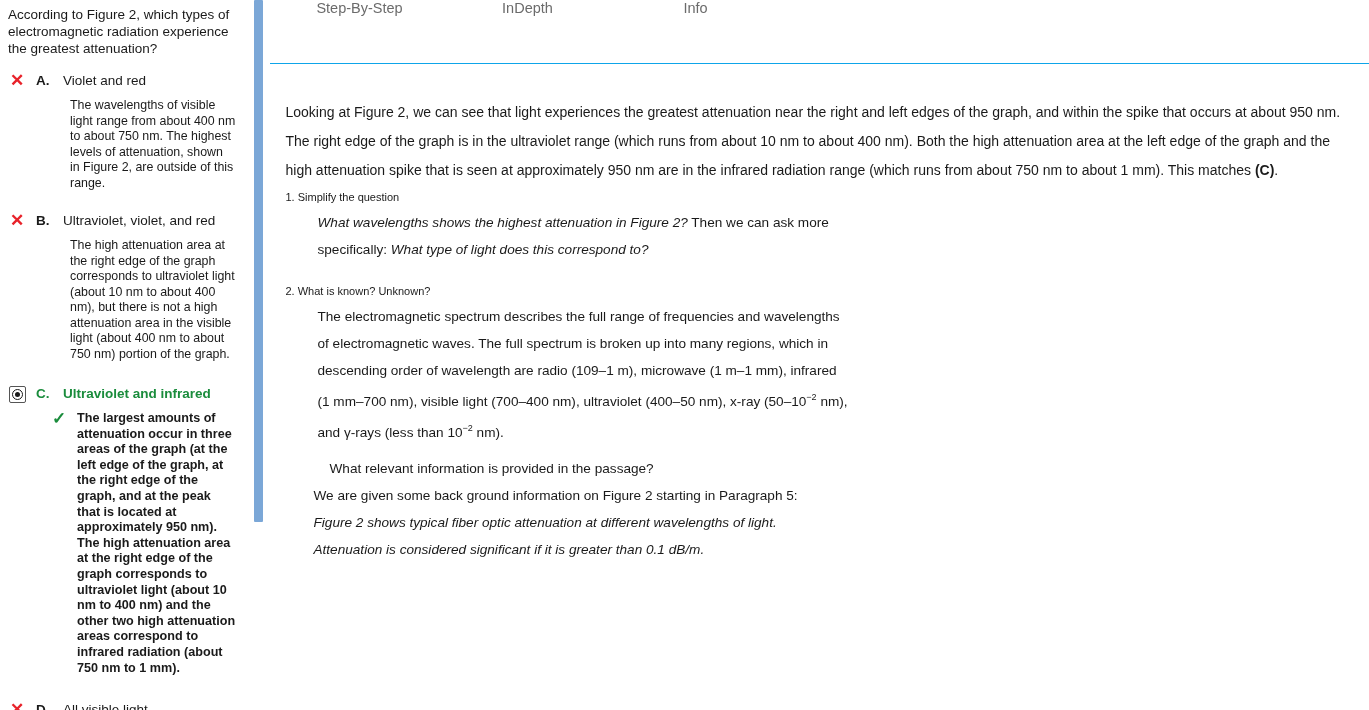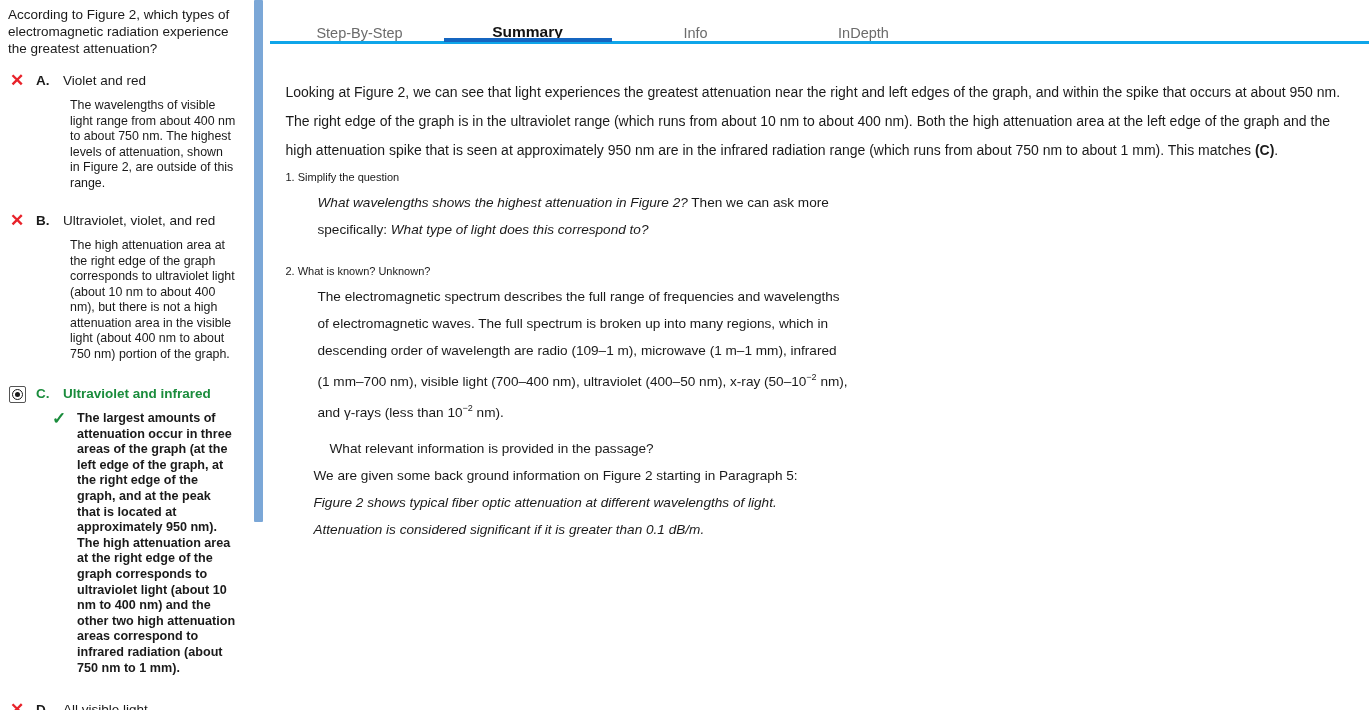--- a/index.html
+++ b/index.html
@@ -145,23 +145,23 @@
   
   .right-panel {
     flex: 1 1 auto;
     height: 710px;
     padding: 0;
     overflow: hidden;
     position: relative;
   }
   .tabs {
     display: flex;
-    align-items: flex-end;
-    height: 44px;
-    border-bottom: 3px solid #0ea5e9;
+    align-items: flex-start;
+    height: 64px;
+    border-bottom: 1px solid #0ea5e9;
     padding-left: 6px;
   }
   .tab {
     flex: 0 0 auto;
     min-width: 168px;
     display: flex;
     align-items: center;
     justify-content: center;
     font-size: 14.5px;
     color: #6b6b6b;
@@ -265,23 +265,22 @@
 
   <div class="divider-col">
     <div class="scroll-track"></div>
     <div class="scroll-thumb"></div>
   </div>
 
   <div class="right-panel">
 
     <div class="tabs">
       <div class="tab">Step-By-Step</div>
-      <div class="tab active">Summary</div>
+      <div class="tab">InDepth</div>
       <div class="tab">Info</div>
-      <div class="tab">InDepth</div>
     </div>
 
     <div class="summary-body">
       <div class="summary-intro">
         <span>Looking at Figure 2, we can see that light experiences the greatest attenuation near the right and left edges of the graph, and within the spike that occurs at about 950 nm. The right edge of the graph is in the ultraviolet range (which runs from about 10 nm to about 400 nm). Both the high attenuation area at the left edge of the graph and the high attenuation spike that is seen at approximately 950 nm are in the infrared radiation range (which runs from about 750 nm to about 1 mm). This matches </span><b>(C)</b><span>.</span>
       </div>
 
       <div class="r-step-heading">1. Simplify the question</div>
       <div class="r-para">
         <i>What wavelengths shows the highest attenuation in Figure 2?</i><span> Then we can ask more</span>

